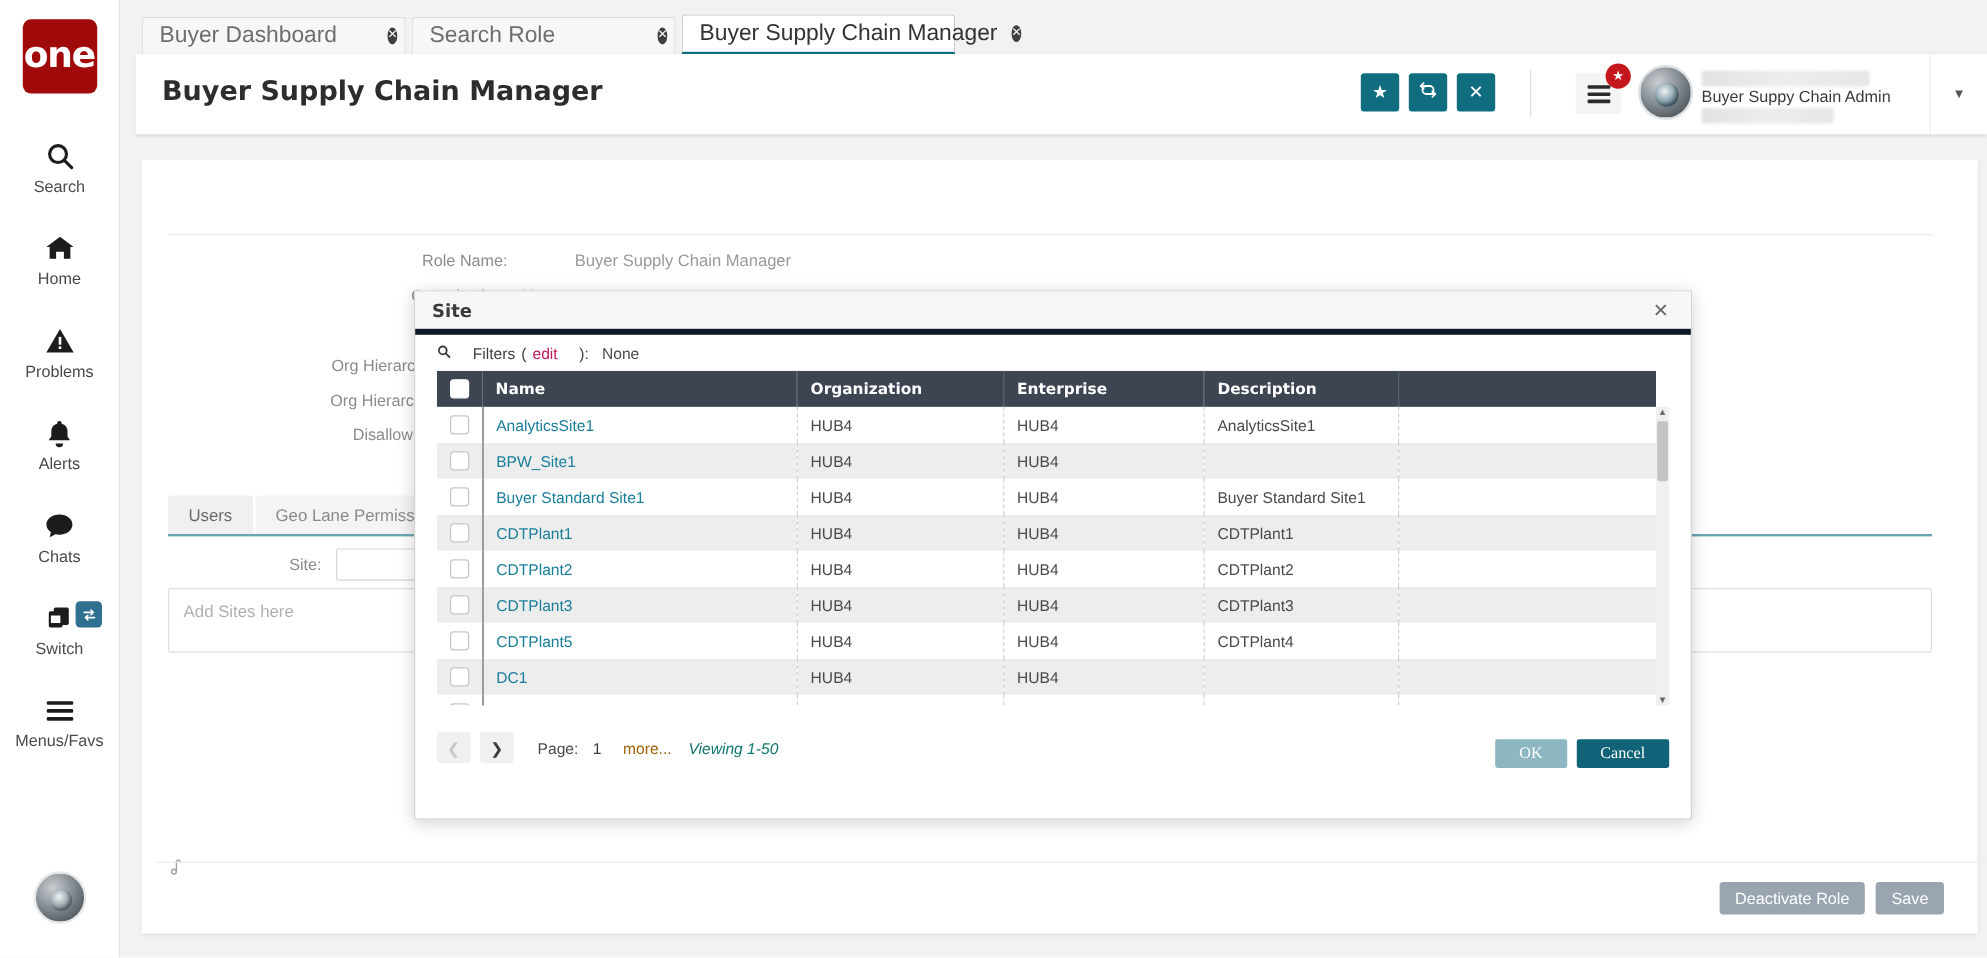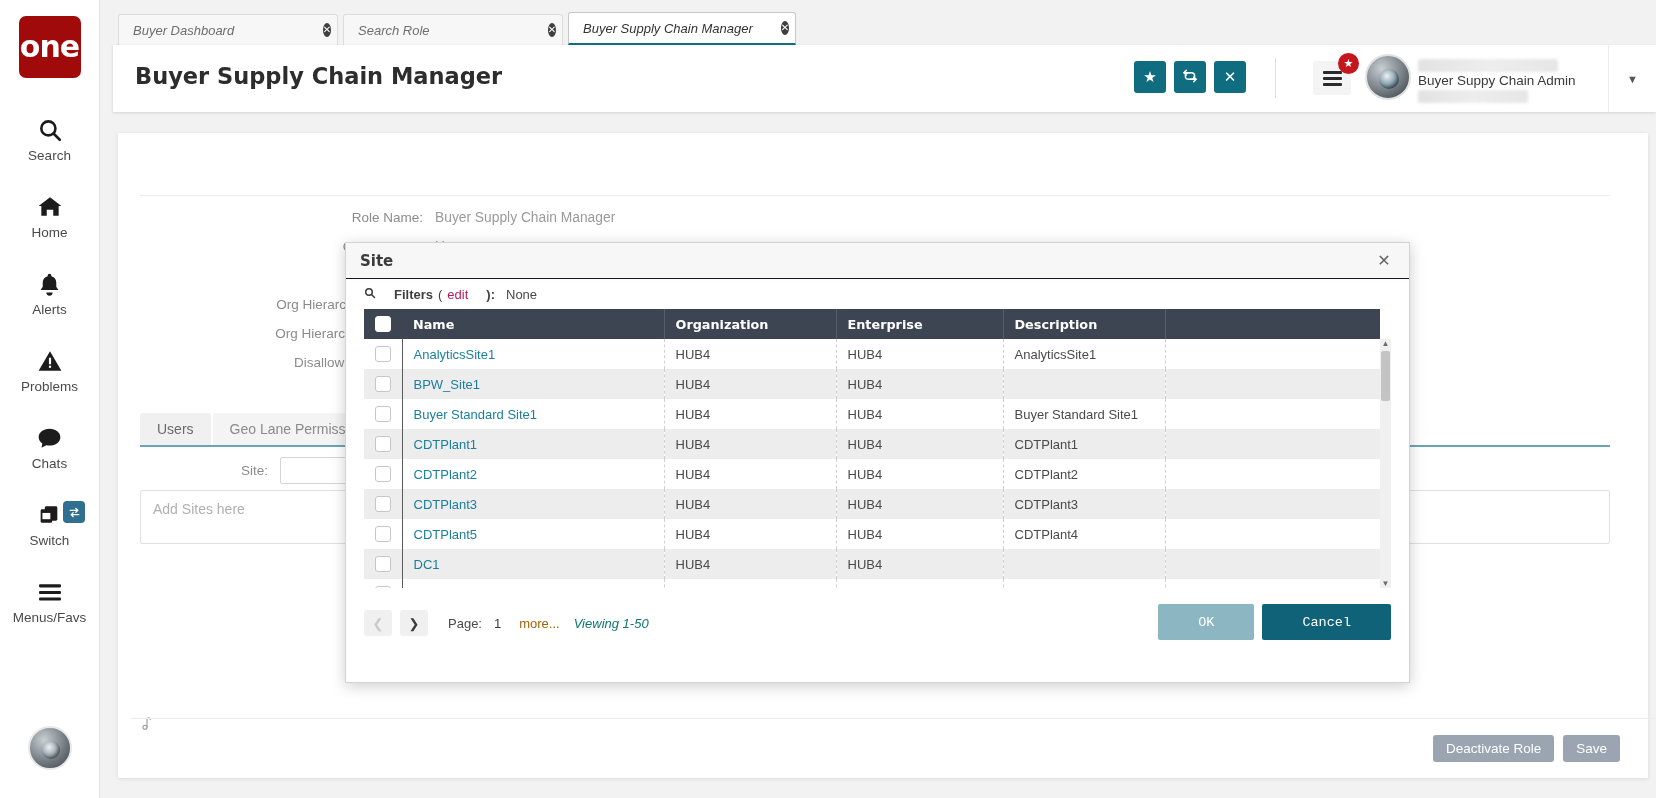--- a/index.html
+++ b/index.html
@@ -89,21 +89,21 @@
     cursor: pointer;
   }
   .tab.active {
     background: #ffffff;
     border-color: #c9c9c9;
     border-bottom: 2px solid #0f6f82;
     top: 12px; height: 33px;
     z-index: 3;
   }
   .tab-label {
-    font-size: 13px; color: #6e6e6e; white-space: nowrap; font-style: italic;
+    font-size: 19px; color: #6e6e6e; white-space: nowrap;
   }
   .tab.active .tab-label { color: #333333; }
   .tab-close {
     margin-left: auto; padding-left: 16px;
     width: 14px; height: 14px;
     display: flex; align-items: center; justify-content: center;
     color: #ffffff; font-size: 10px; font-weight: 700;
     cursor: pointer;
   }
   .tab-close i {
@@ -278,41 +278,41 @@
   .modal {
     position: absolute; left: 345px; top: 242px;
     width: 1065px; height: 441px;
     background: #ffffff;
     border: 1px solid #d3d3d3;
     box-shadow: 0 3px 14px rgba(0,0,0,.20);
     z-index: 50;
   }
   .modal-head {
     height: 36px; background: #f7f7f7;
-    border-bottom: 1px solid #0f172a;
+    border-bottom: 5px solid #0f172a;
     display: flex; align-items: center;
     padding: 0 14px;
   }
   .modal-title {
     font-size: 15px; font-weight: 700; color: #3b3b3b;
     font-family: "DejaVu Sans", sans-serif;
   }
   .modal-close {
     margin-left: auto; cursor: pointer;
     font-size: 16px; color: #666;
     width: 22px; height: 22px;
     display: flex; align-items: center; justify-content: center;
   }
   .filters {
     height: 30px; display: flex; align-items: center;
     padding: 0 0 0 18px; font-size: 13px; color: #3f3f3f;
     gap: 5px;
   }
   .filters .mag { color: #3b3b3b; font-size: 13px; }
-  .filters b { font-weight: 700; padding-left: 13px; }
+  .filters b { font-weight: 400; padding-left: 13px; }
   .filters a { color: #be185d; text-decoration: none; cursor: pointer; }
   .filters .fnone { color: #4a4a4a; margin-left: 6px; }
 
   .grid-wrap {
     position: absolute; left: 18px; top: 66px;
     width: 1030px; height: 279px;
     overflow: hidden;
   }
   table.grid {
     border-collapse: collapse; width: 1016px; table-layout: fixed;
@@ -378,23 +378,23 @@
   .pager .plabel { margin-left: 12px; color: #4a4a4a; }
   .pager .pnum { margin-left: 4px; color: #3a3a3a; }
   .pager .pmore { margin-left: 10px; color: #a16207; cursor: pointer; text-decoration: none; }
   .pager .pview { margin-left: 6px; color: #0f766e; font-style: italic; }
 
   .modal-actions {
     position: absolute; right: 18px; bottom: 42px;
     display: flex; gap: 8px;
   }
   .mbtn {
-    height: 36px; padding: 0 40px; border: none; border-radius: 2px;
+    height: 24px; padding: 0 20px; border: none; border-radius: 2px;
     font-size: 13.5px; color: #ffffff; cursor: pointer;
-    font-family: Liberation Mono, monospace;
+    font-family: Liberation Serif, serif;
   }
   .mbtn.ok { background: #8cb6c2; }
   .mbtn.cancel { background: #0f6277; }
 </style>
 </head>
 <body>
 
 <div id="app">
 
   <div class="rail">
@@ -414,41 +414,41 @@
         <span class="rail-label">Search</span>
       </div>
 
       <div class="rail-item">
         <span class="rail-icon">
           <svg width="28" height="26" viewBox="0 0 24 24" fill="#1c1c1c">
             <path d="M12 3 L1.5 11 L4 11 L4 20 L9 20 L9 14.5 L15 14.5 L15 20 L20 20 L20 11 L22.5 11 Z"></path>
           </svg>
         </span>
         <span class="rail-label">Home</span>
-      </div>
-
-      <div class="rail-item">
-        <span class="rail-icon">
-          <svg width="25" height="26" viewBox="0 0 24 24" fill="#1c1c1c">
-            <path d="M12 2.2 a1.8 1.8 0 0 1 1.8 1.8 v.5 a6.5 6.5 0 0 1 4.7 6.2 v4 l2 3 H3.5 l2 -3 v-4 a6.5 6.5 0 0 1 4.7 -6.2 v-.5 A1.8 1.8 0 0 1 12 2.2 Z"></path>
-            <path d="M9 20.2 h6 a3 3 0 0 1 -6 0 Z"></path>
-          </svg>
-        </span>
-        <span class="rail-label">Alerts</span>
       </div>
 
       <div class="rail-item">
         <span class="rail-icon">
           <svg width="26" height="26" viewBox="0 0 24 24" fill="#1c1c1c">
             <path d="M12 3 L22.5 21 L1.5 21 Z"></path>
             <rect x="11" y="9" width="2" height="6" fill="#fff"></rect>
             <rect x="11" y="16.3" width="2" height="2" fill="#fff"></rect>
           </svg>
         </span>
         <span class="rail-label">Problems</span>
+      </div>
+
+      <div class="rail-item">
+        <span class="rail-icon">
+          <svg width="25" height="26" viewBox="0 0 24 24" fill="#1c1c1c">
+            <path d="M12 2.2 a1.8 1.8 0 0 1 1.8 1.8 v.5 a6.5 6.5 0 0 1 4.7 6.2 v4 l2 3 H3.5 l2 -3 v-4 a6.5 6.5 0 0 1 4.7 -6.2 v-.5 A1.8 1.8 0 0 1 12 2.2 Z"></path>
+            <path d="M9 20.2 h6 a3 3 0 0 1 -6 0 Z"></path>
+          </svg>
+        </span>
+        <span class="rail-label">Alerts</span>
       </div>
 
       <div class="rail-item">
         <span class="rail-icon">
           <svg width="27" height="26" viewBox="0 0 24 24" fill="#1c1c1c">
             <path d="M12 3.5 C6.2 3.5 2 7 2 11.2 c0 2.3 1.3 4.4 3.4 5.8 L4.6 21 l4.4 -2.3 c.95 .2 1.95 .3 3 .3 c5.8 0 10 -3.5 10 -7.8 S17.8 3.5 12 3.5 Z"></path>
           </svg>
         </span>
         <span class="rail-label">Chats</span>
       </div>
@@ -548,21 +548,21 @@
     </div>
 
     <div class="hdr-caret">
       <span>▼</span>
     </div>
   </div>
 
   <div class="content">
     <div class="form-hr"></div>
 
-    <div class="field-row" style="top:70px;">
+    <div class="field-row" style="top:70px;gap:44px;">
       <span class="field-label">Role Name:</span>
       <span class="field-value">Buyer Supply Chain Manager</span>
     </div>
     <div class="field-row" style="top:99px;">
       <span class="field-label">Organization:</span>
       <span class="field-value">H</span>
     </div>
     <div class="field-row" style="top:128px;">
       <span class="field-label">Type Name:</span>
       <span class="field-value">S</span>

